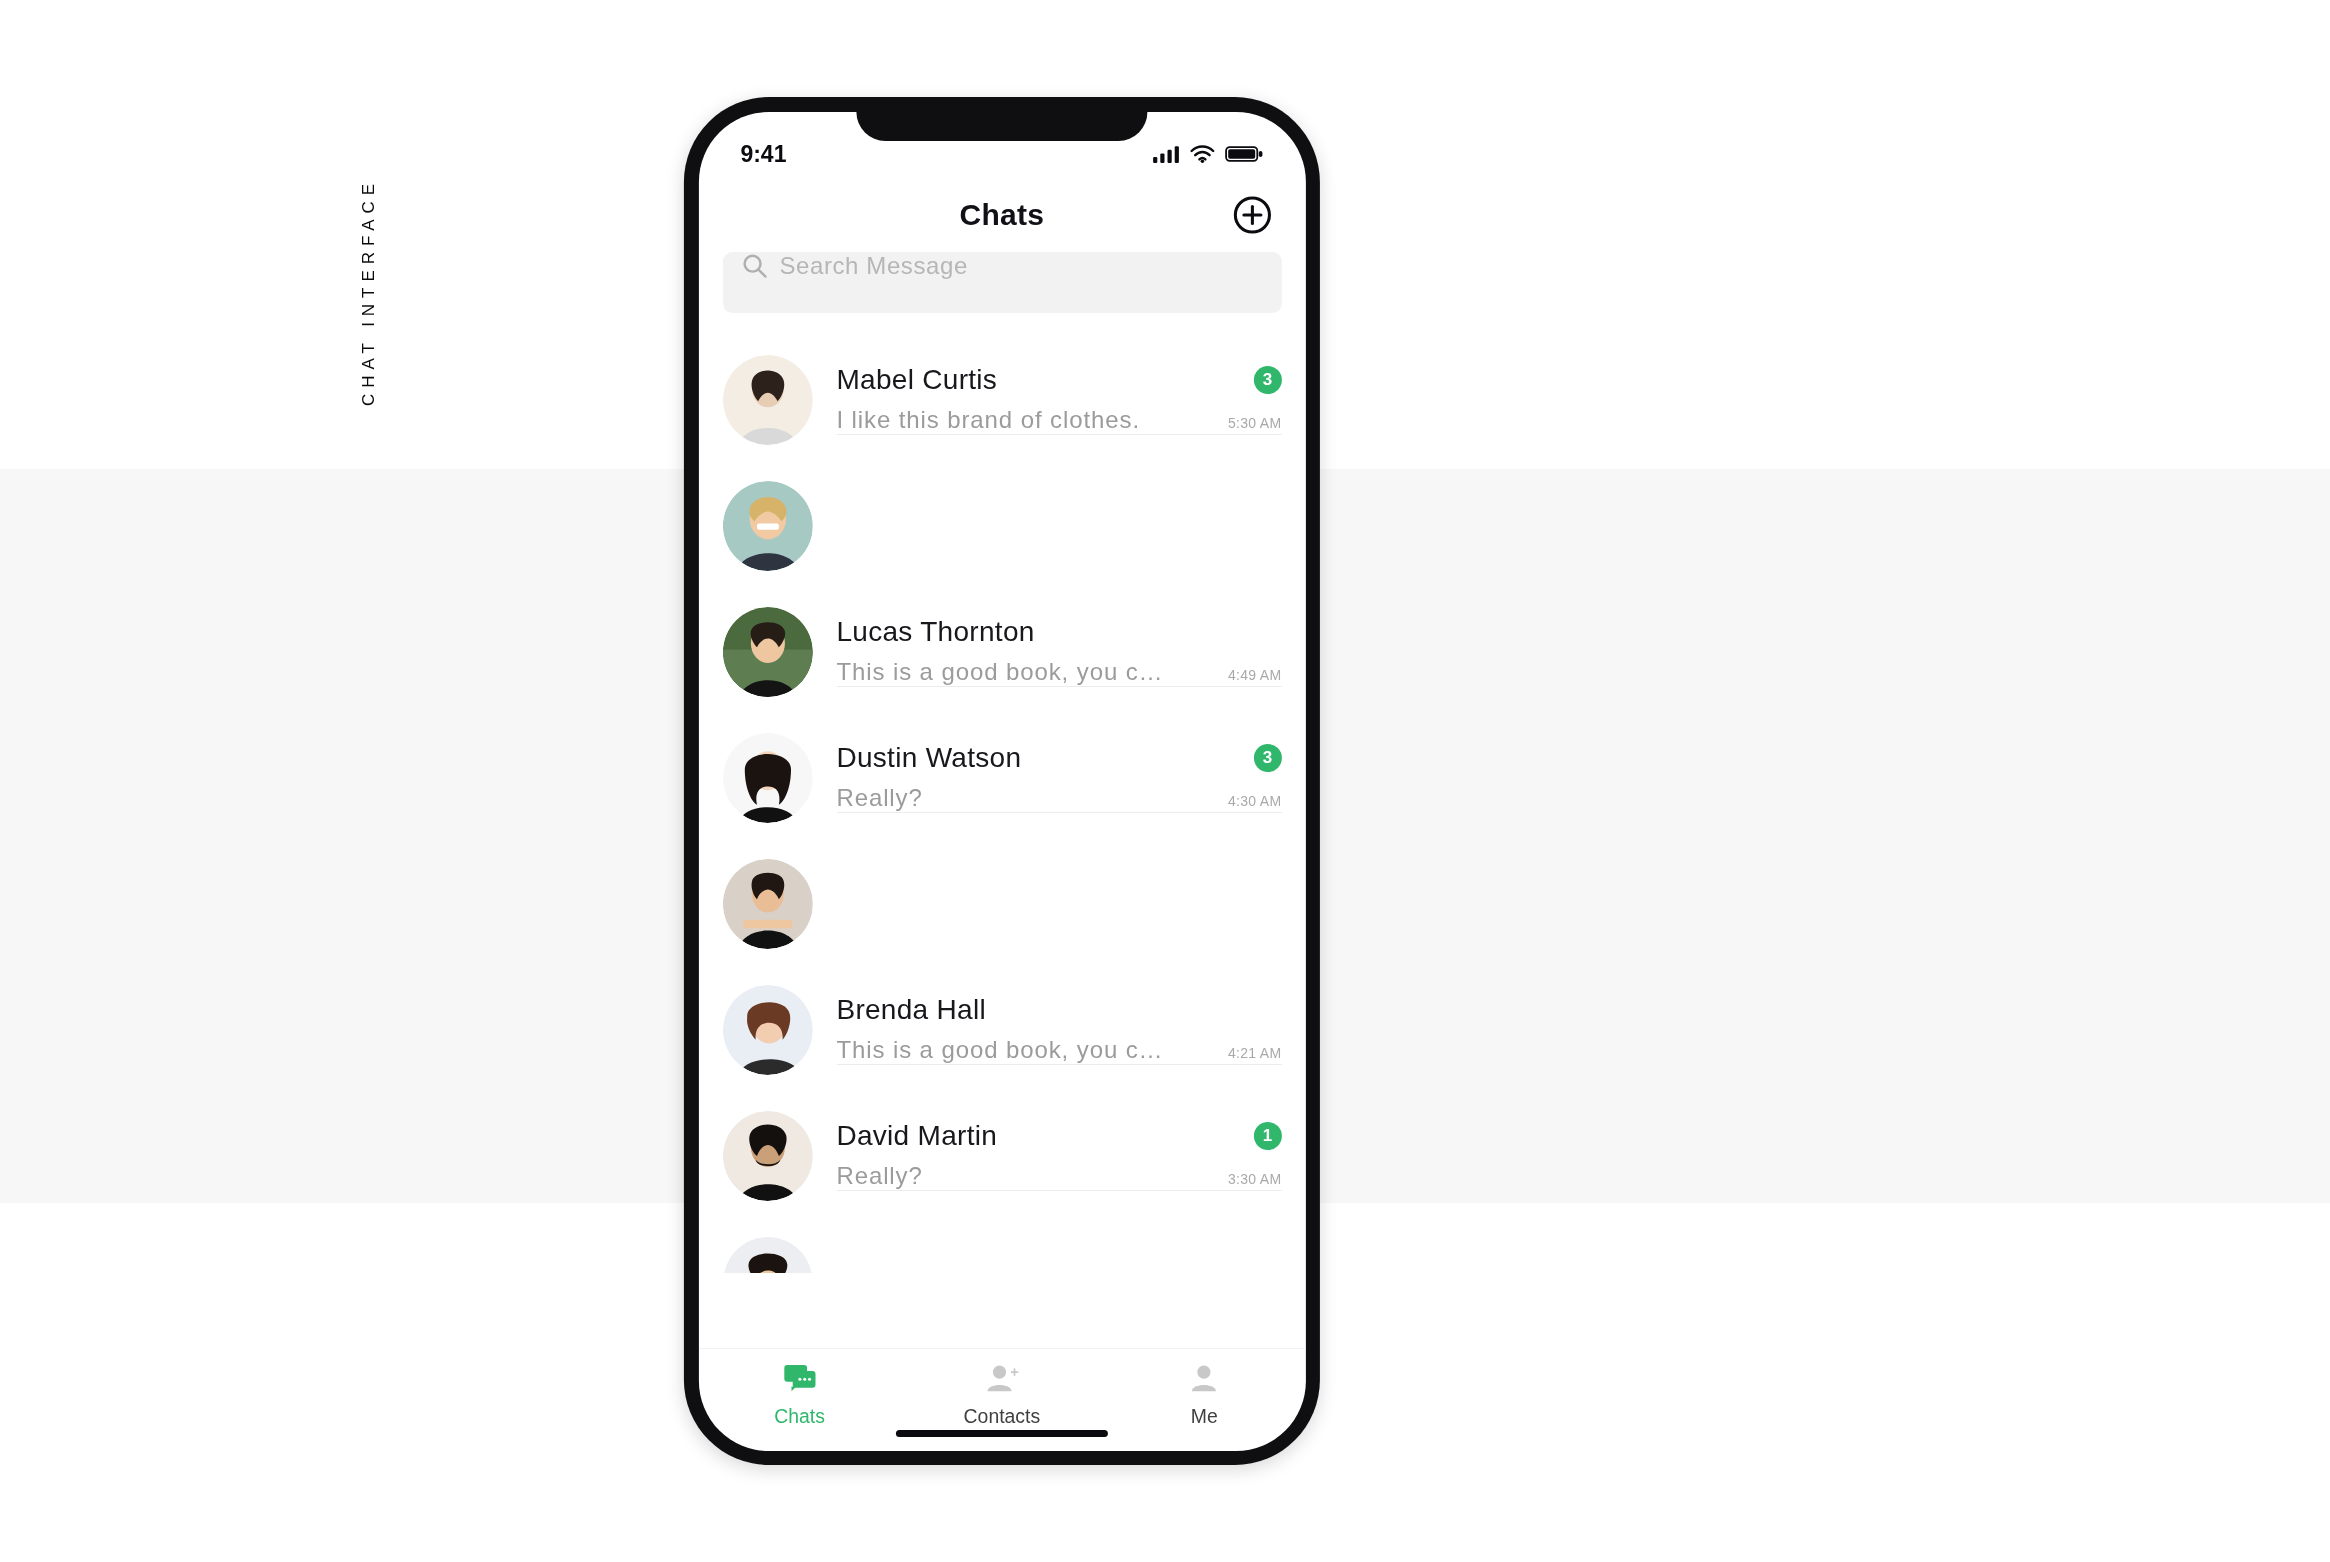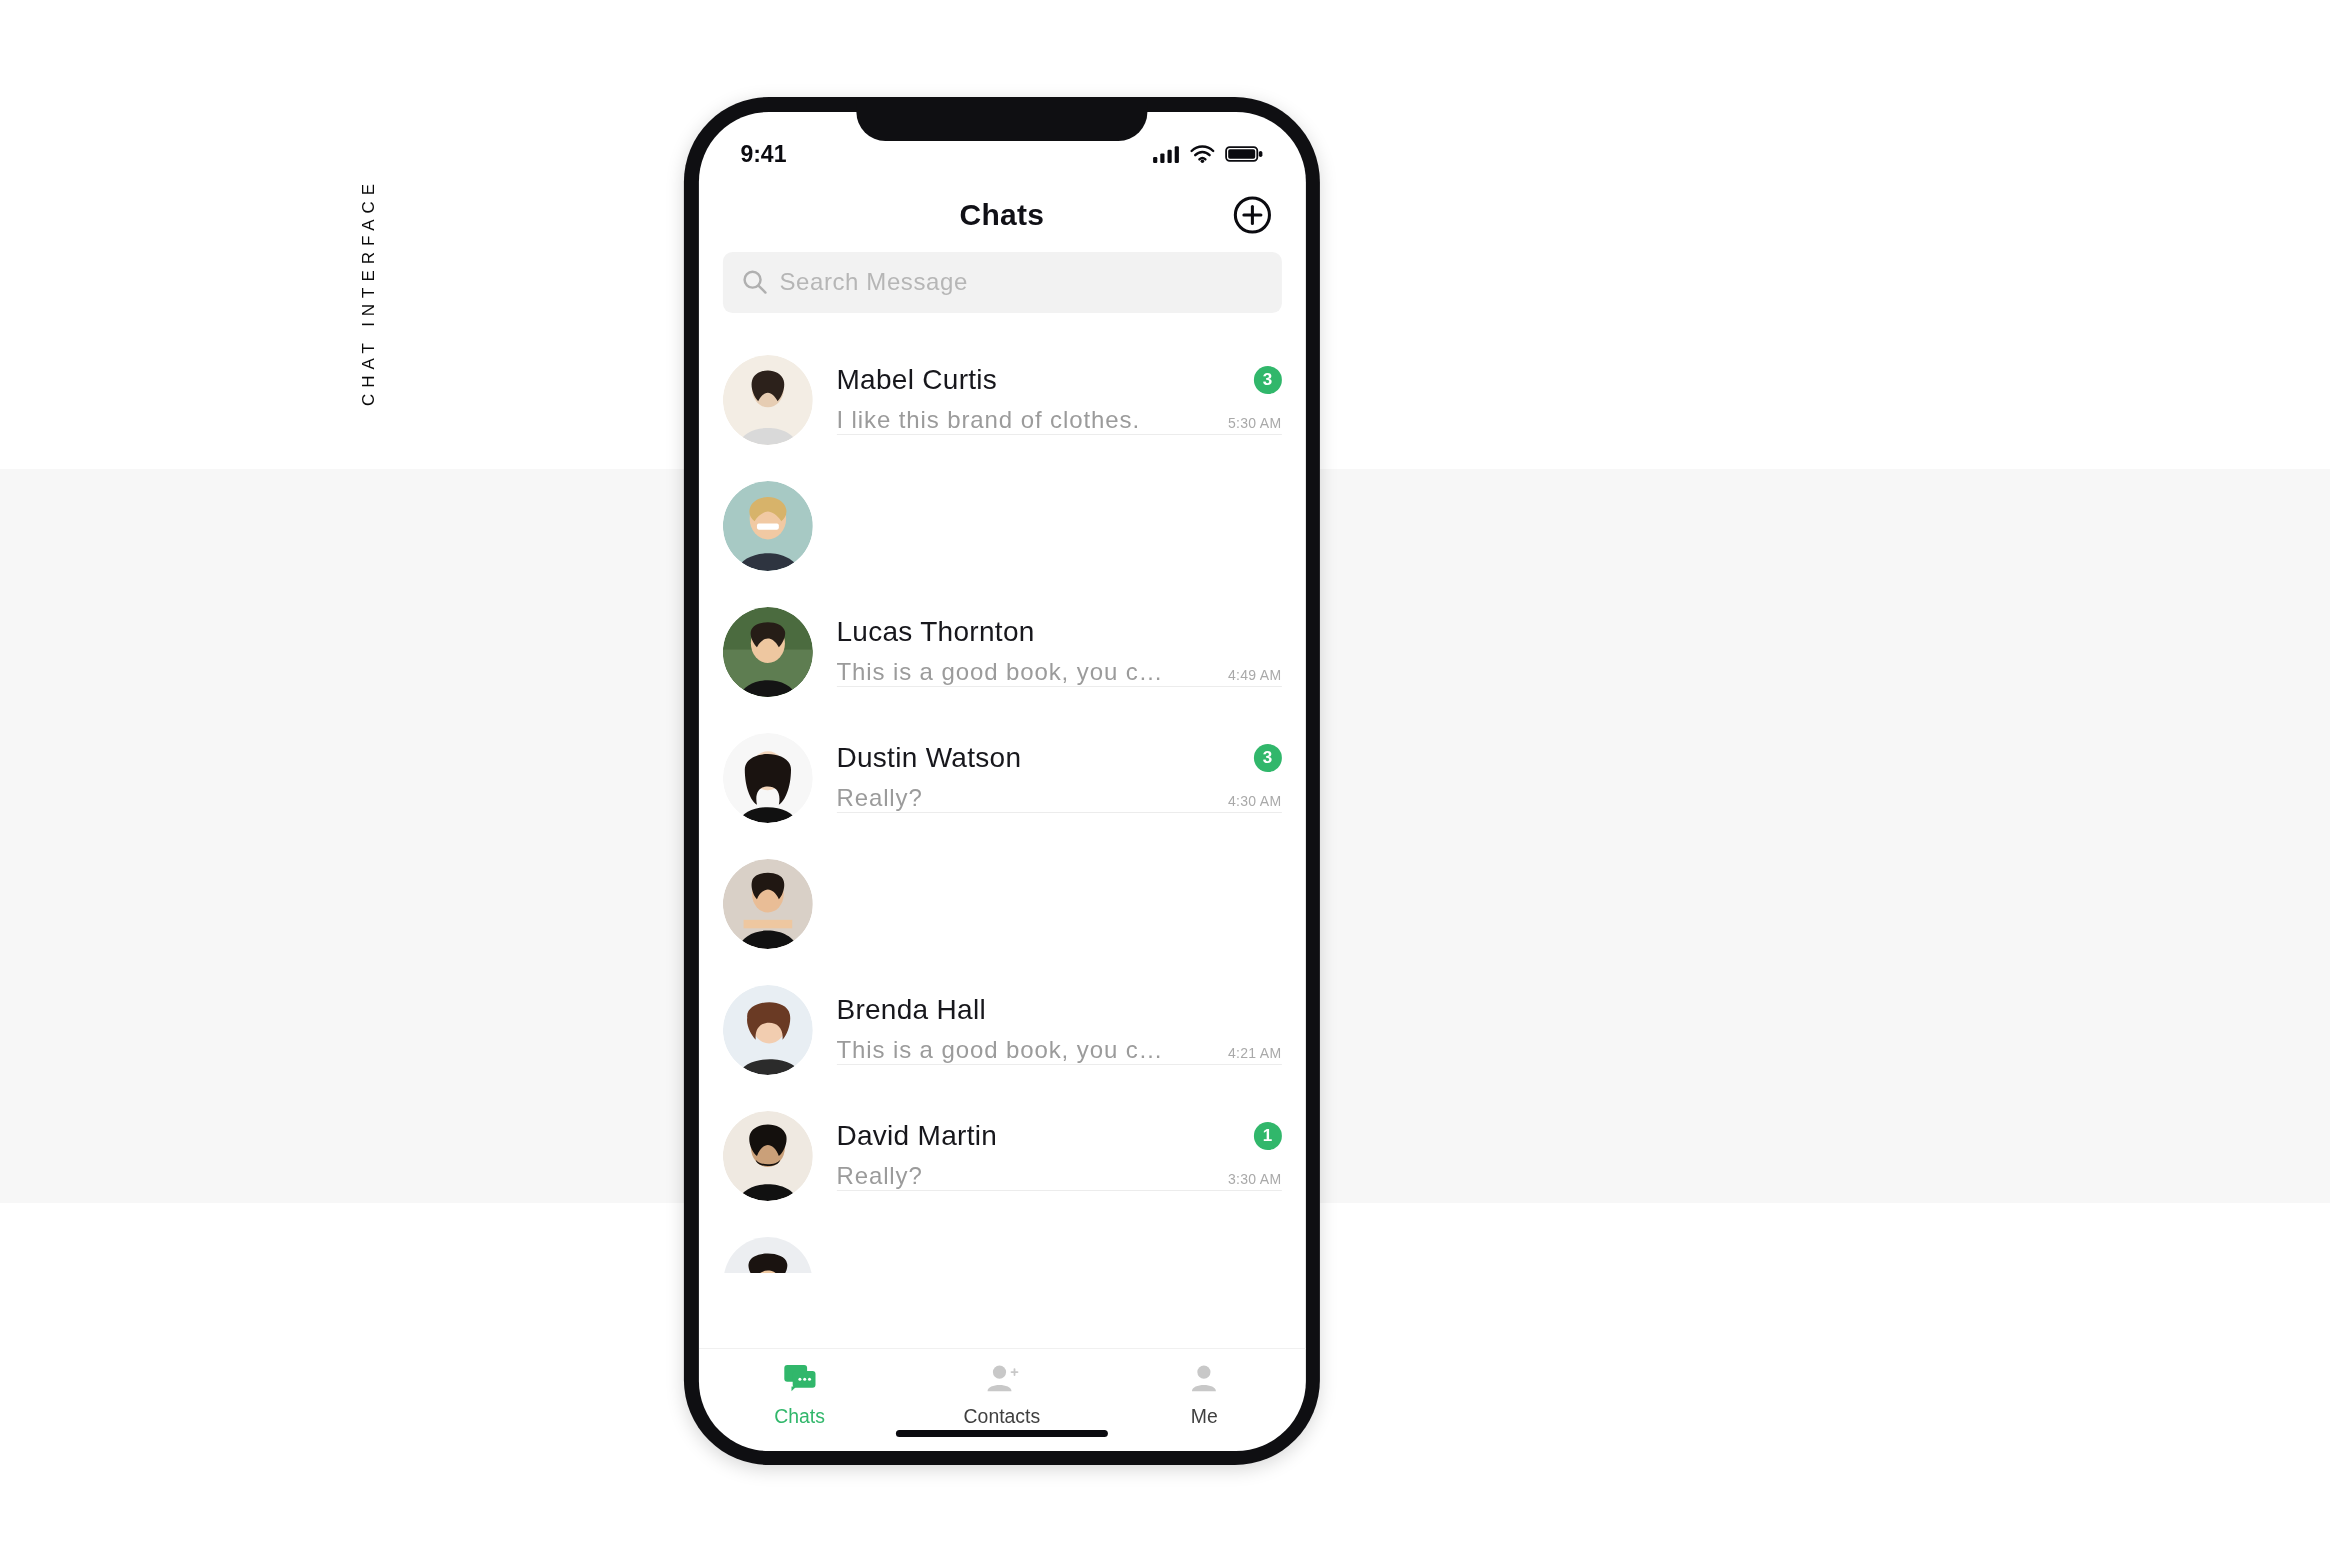--- a/index.html
+++ b/index.html
@@ -104,21 +104,21 @@
     transform: translateY(-50%);
     width: 39px; height: 39px;
     cursor: pointer;
   }
   .search-wrap { padding: 0 24px 6px 24px; }
   .search-box {
     height: 61px;
     background: #f2f2f2;
     border-radius: 9.7px;
     display: flex;
-    align-items: center;
+    align-items: flex-start;
     padding: 0 18px;
     gap: 12px;
   }
   .search-input {
     flex: 1;
     border: none;
     background: transparent;
     outline: none;
     font-size: 24px;
     color: #9a9a9a;

